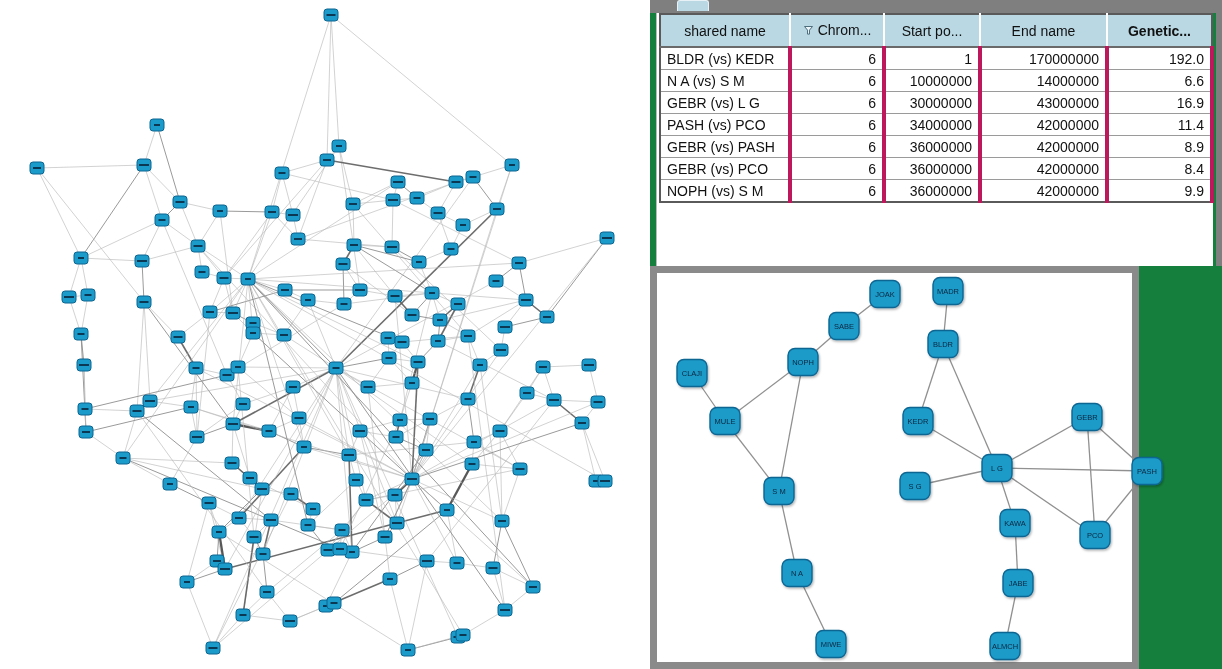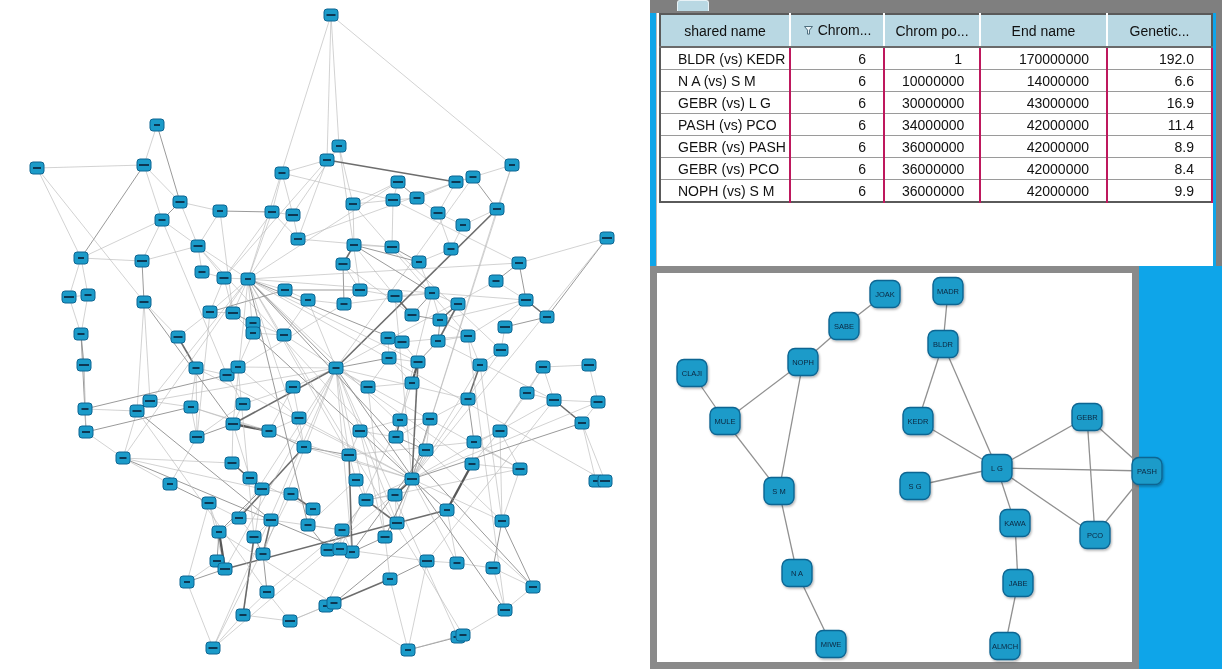--- a/index.html
+++ b/index.html
@@ -4,40 +4,40 @@
 <style>
   html,body{margin:0;padding:0;background:#fff;}
   #app{position:relative;width:1222px;height:669px;overflow:hidden;background:#fff;
        font-family:"Liberation Sans",sans-serif;}
 
   
   .left-pane{position:absolute;left:0;top:0;width:652px;height:669px;background:#fff;}
   .left-pane svg{position:absolute;left:0;top:0;}
 
   
-  .right-col{position:absolute;left:650px;top:0;width:572px;height:669px;background:#0ea5e9;}
+  .right-col{position:absolute;left:650px;top:0;width:572px;height:669px;background:#15803d;}
 
   .top-strip{position:absolute;left:0;top:0;width:572px;height:13px;background:#7f7f7f;}
   .tab-nub{position:absolute;left:27px;top:0;width:30px;height:10px;background:#b9d8e3;
            border:1px solid #e8f2f6;border-bottom:none;border-radius:3px 3px 0 0;}
 
   .right-strip{position:absolute;right:0;top:0;width:6px;height:266px;background:#7f7f7f;}
 
   .table-wrap{position:absolute;left:6px;top:13px;width:556px;height:253px;background:#fff;
               border-left:1px solid #b9b9b9;}
   table.attr{border-collapse:collapse;table-layout:fixed;width:552px;margin-left:2px;
              border:2px solid #5a5a5a;font-size:14px;color:#111;}
   table.attr th{background:#b9d8e3;height:29px;font-weight:normal;text-align:center;
                 border-left:2px solid #fff;border-right:2px solid #fff;
                 border-bottom:2px solid #6a6a6a;overflow:hidden;white-space:nowrap;}
   table.attr th:first-child{border-left:none;}
-  table.attr th:last-child{border-right:none;}
-  table.attr td{height:21px;background:#fff;border-right:2px solid #be185d;
+  table.attr th:last-child{border-right:none;font-weight:bold;}
+  table.attr td{height:21px;background:#fff;border-right:4px solid #be185d;
                 border-bottom:1px solid #9a9a9a;overflow:hidden;white-space:nowrap;
-                padding:0 17px;}
+                padding:0 6px;}
   table.attr td.num{text-align:right;}
   table.attr td.name{text-align:left;}
   .funnel{display:inline-block;vertical-align:-1px;margin-right:4px;}
 
   .graph-panel{position:absolute;left:0;top:266px;width:489px;height:403px;background:#fff;
                box-shadow:inset 0 0 0 7px #8a8a8a;}
   .graph-panel svg{position:absolute;left:0;top:0;}
 </style>
 </head>
 <body>
@@ -1043,21 +1043,21 @@
             <col style="width: 96px;">
             <col style="width: 127px;">
             <col style="width: 105px;">
           </colgroup>
         <thead>
             <tr id="head-row">
               <th><span>shared name</span></th>
               <th><span class="funnel"><svg width="11" height="11" viewBox="0 0 11 11">
                     <path d="M1.5,1.5 h8 l-3,3.6 v4 h-2 v-4 z" fill="#eef6f9" stroke="#4e6e7e" stroke-width="1"></path>
                   </svg></span><span>Chrom...</span></th>
-              <th><span>Chrom po...</span></th>
+              <th><span>Start po...</span></th>
               <th><span>End name</span></th>
               <th><span>Genetic...</span></th>
             </tr>
           </thead>
         <tbody id="body-rows">
             <tr>
               <td class="name">BLDR (vs) KEDR</td>
               <td class="num">6</td>
               <td class="num">1</td>
               <td class="num">170000000</td>

